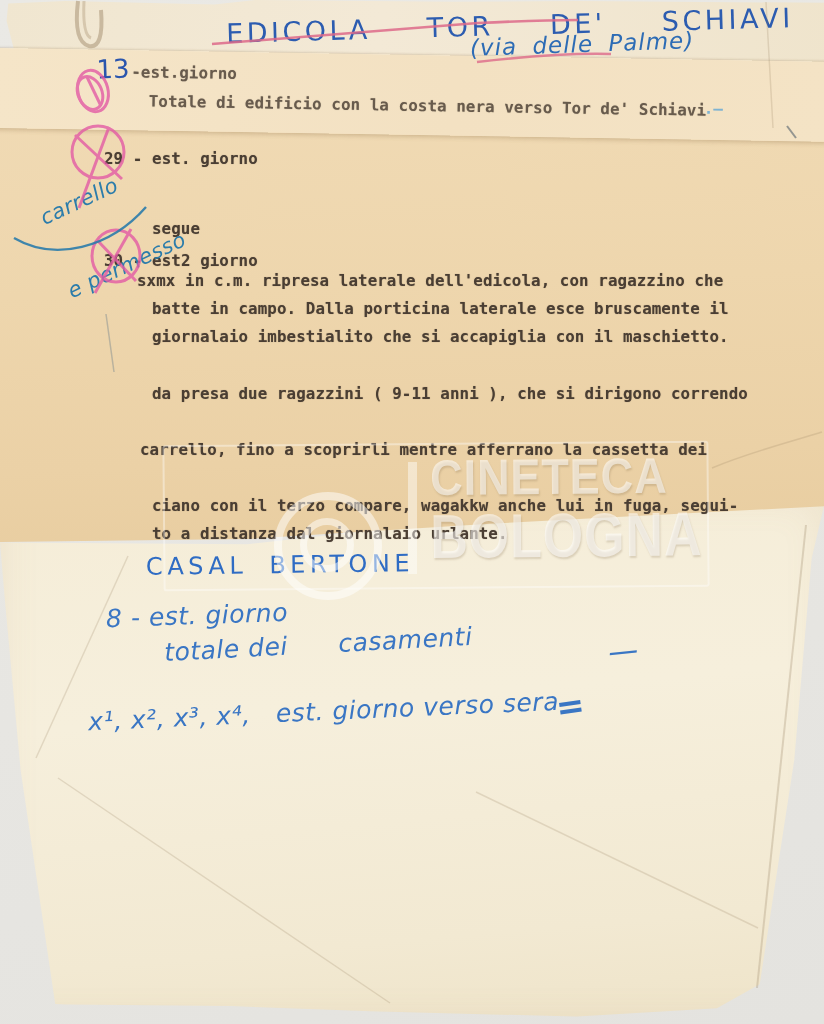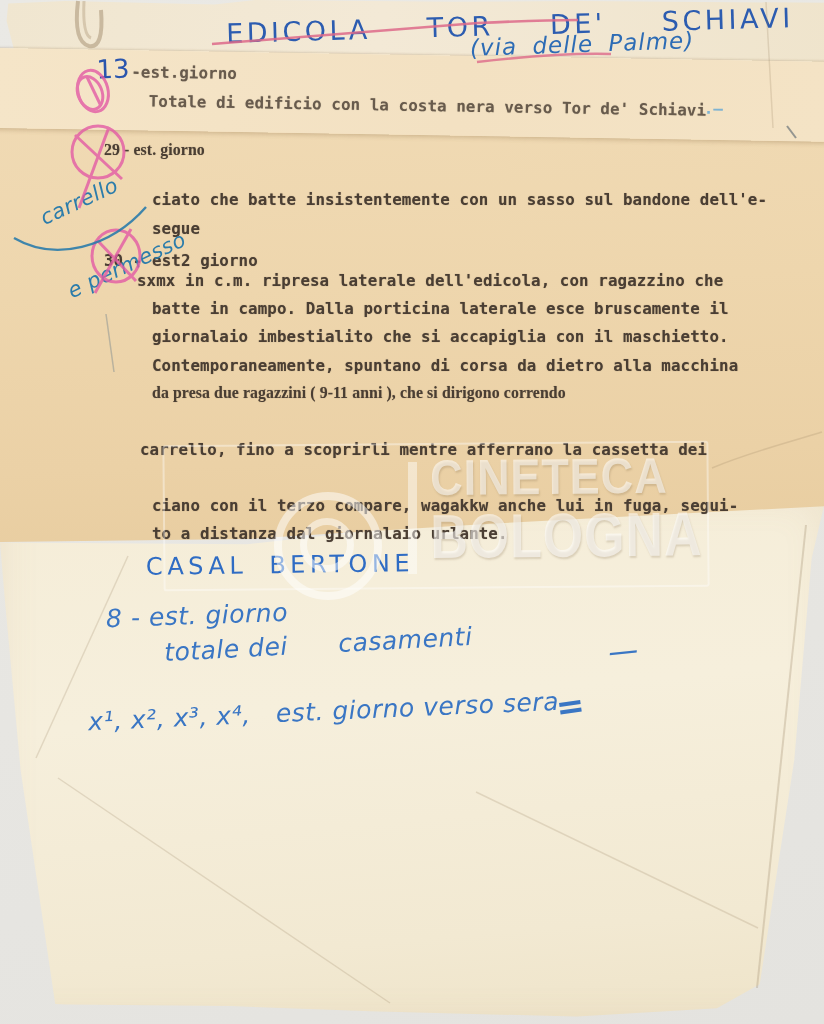--- a/index.html
+++ b/index.html
@@ -71,30 +71,28 @@
 <div class="paper paper-tan"></div>
 
 <div class="paper paper-strip">
   <span class="hw hw-num13" style="left:99px;top:4px;">13</span>
   <span class="typed faded" style="left:134px;top:12px;">-est.giorno</span>
   <span class="typed faded" style="left:152px;top:41px;">Totale di edificio con la costa nera verso Tor de' Schiavi</span>
   <span class="typed blue-dash" style="left:707px;top:39px;">.—</span>
 </div>
 
 <div class="layer">
-  <span class="typed" style="left:104px;top:141px;font-family:Liberation Serif, serif;"><span>29</span> <span>- est. giorno</span></span>
-  <span class="typed" style="left:152px;top:190px;">ciato che batte insistentemente con un sasso sul bandone dell'e-</span>
+  <span class="typed" style="left:104px;top:149px;"><span>29</span> <span>- est. giorno</span></span>
   <span class="typed" style="left:152px;top:219px;">segue</span>
 
   <span class="typed" style="left:104px;top:243px;margin-top:8px;"><span>30</span> <span>- est2 giorno</span></span>
   <span class="typed" style="left:137px;top:271px;">sxmx in c.m. ripresa laterale dell'edicola, con ragazzino che</span>
   <span class="typed" style="left:152px;top:327px;">giornalaio imbestialito che si accapiglia con il maschietto.</span>
   <span class="typed" style="left:152px;top:299px;">batte in campo. Dalla porticina laterale esce bruscamente il</span>
-  <span class="typed" style="left:152px;top:356px;">Contemporaneamente, spuntano di corsa da dietro alla macchina</span>
-  <span class="typed" style="left:152px;top:384px;font-family:Liberation Serif, serif;">da presa due ragazzini ( 9-11 anni ), che si dirigono correndo</span>
+  <span class="typed" style="left:152px;top:384px;">da presa due ragazzini ( 9-11 anni ), che si dirigono correndo</span>
   <span class="typed" style="left:140px;top:440px;">carrello, fino a scoprirli mentre afferrano la cassetta dei</span>
   <span class="typed" style="left:152px;top:524px;">to a distanza dal giornalaio urlante.</span>
   <span class="typed" style="left:152px;top:496px;">ciano con il terzo compare, wagakkw anche lui in fuga, segui-</span>
 </div>
 
 <div class="layer">
   <span class="hw hw-title" style="left:226px;top:10px;">EDICOLA  TOR  DE'  SCHIAVI</span>
   <span class="hw hw-sub" style="left:470px;top:31px;">(via delle Palme)</span>
 
   <div class="hw hw-margin" style="left:14px;top:160px;">

